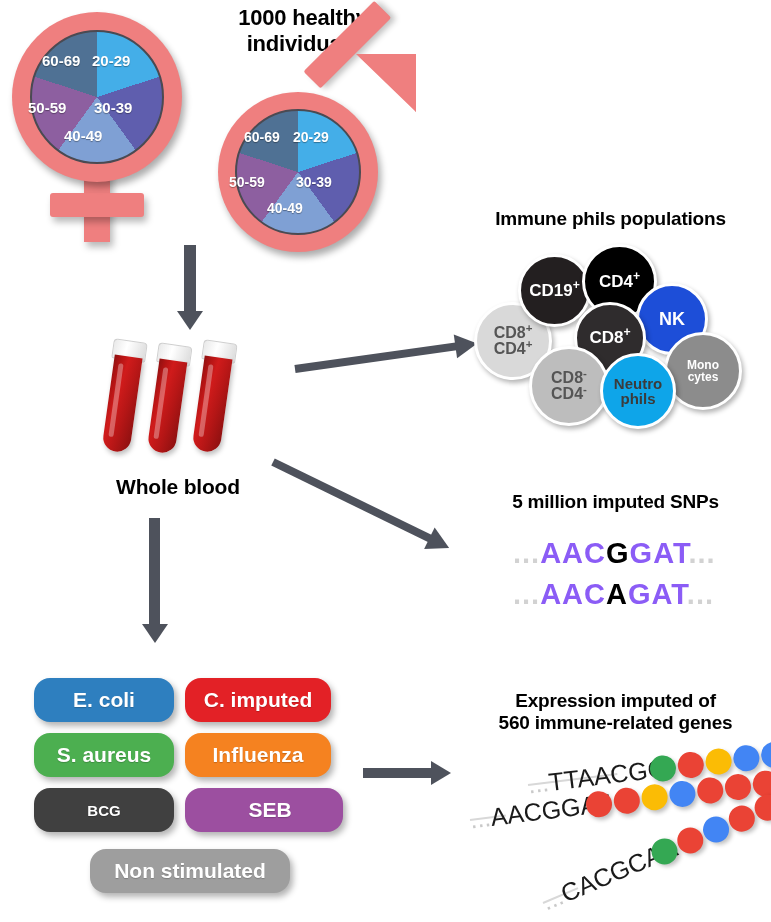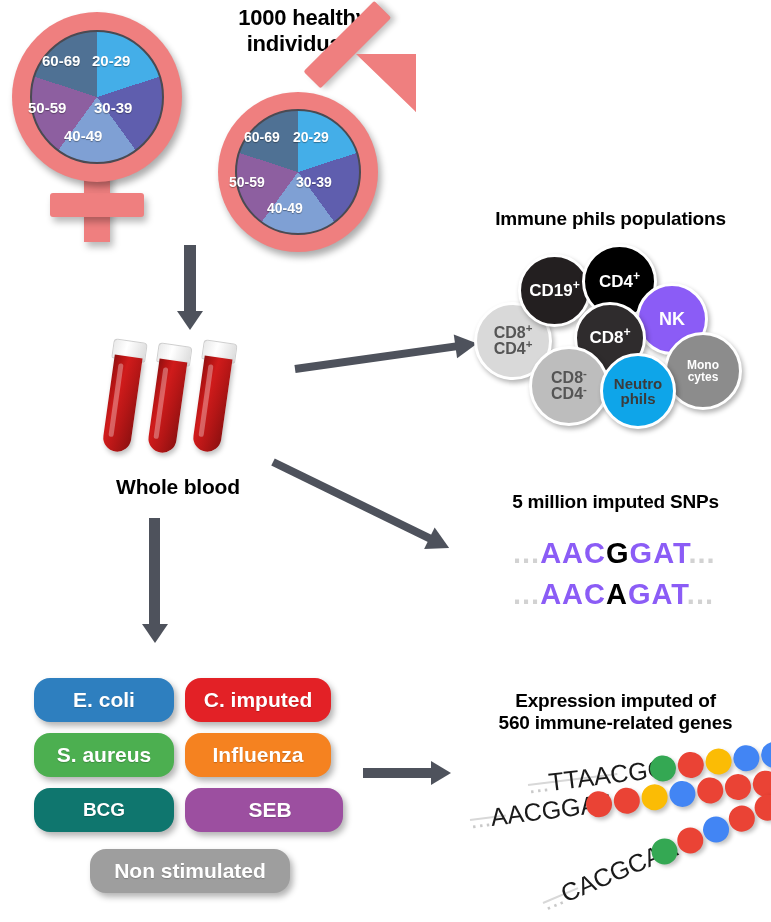--- a/index.html
+++ b/index.html
@@ -199,21 +199,21 @@
       <span>CD19</span><sup>+</sup>
     </span>
   </div>
 
   <div class="cell" style="left:122px;top:4px;width:75px;height:75px;background:#000000;color:#ffffff;font-size:17px;">
     <span>
       <span>CD4</span><sup>+</sup>
     </span>
   </div>
 
-  <div class="cell" style="left:176px;top:43px;width:72px;height:72px;background:#8b5cf6;color:#ffffff;font-size:18px;">
+  <div class="cell" style="left:176px;top:43px;width:72px;height:72px;background:#1d4ed8;color:#ffffff;font-size:18px;">
     <span>NK</span>
   </div>
 
   <div class="cell" style="left:114px;top:62px;width:72px;height:72px;background:#2f2c2d;color:#ffffff;font-size:17px;">
     <span>
       <span>CD8</span><sup>+</sup>
     </span>
   </div>
 
   <div class="cell" style="left:204px;top:92px;width:78px;height:78px;background:#8c8c8c;color:#ffffff;font-size:12px;">
@@ -251,21 +251,21 @@
 </div>
 <div class="pill" style="left:185px;top:678px;width:146px;height:44px;background:#E32126;font-size:21px;">
   <span>C. imputed</span>
 </div>
 <div class="pill" style="left:34px;top:733px;width:140px;height:44px;background:#4CAF50;font-size:21px;">
   <span>S. aureus</span>
 </div>
 <div class="pill" style="left:185px;top:733px;width:146px;height:44px;background:#F58220;font-size:21px;">
   <span>Influenza</span>
 </div>
-<div class="pill" style="left:34px;top:788px;width:140px;height:44px;background:#0f766e;font-size:19px;">
+<div class="pill" style="left:34px;top:788px;width:140px;height:44px;background:#404040;font-size:15px;">
   <span>BCG</span>
 </div>
 <div class="pill" style="left:185px;top:788px;width:146px;height:44px;background:#9C4FA0;font-size:21px;padding-left:12px;">
   <span>SEB</span>
 </div>
 <div class="pill" style="left:90px;top:849px;width:200px;height:44px;background:#9E9E9E;font-size:21px;">
   <span>Non stimulated</span>
 </div>
 
 <div class="arrow-v" style="left:363px;top:760px;width:100px;height:28px;">

